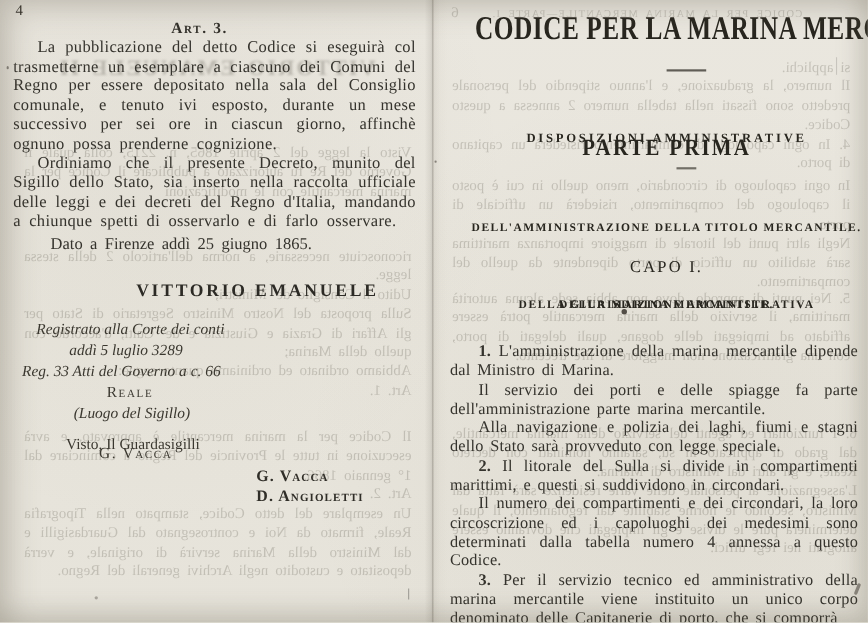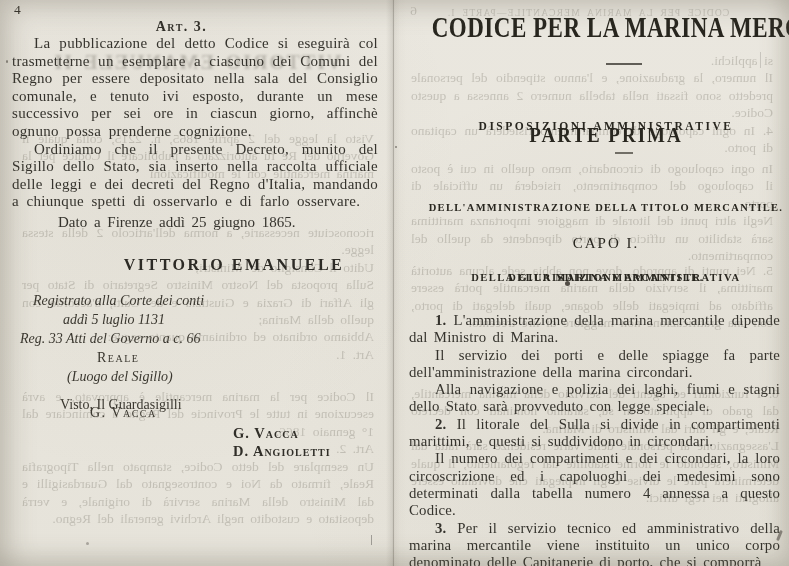--- a/index.html
+++ b/index.html
@@ -30,21 +30,21 @@
   }
   .bleed.big{font-weight:700;font-size:20px;letter-spacing:2px;text-align:center;white-space:nowrap;filter:blur(0.9px);color:rgba(92,88,78,0.30);}
   .bleed.caps{font-size:9.5px;letter-spacing:1.2px;font-variant:small-caps;white-space:nowrap;text-align:center;}
   
   .page-num{position:absolute;top:2px;left:14px;font-size:13.5px;color:#34312b;}
   .art-heading{position:absolute;top:19px;left:0;right:30px;text-align:center;
     font-variant:small-caps;font-weight:700;font-size:14px;letter-spacing:1.5px;color:#32302a;}
   .lp-body{position:absolute;top:35px;left:12px;width:366px;}
   .par{margin:0;font-size:15px;line-height:17.6px;text-align:justify;text-indent:22px;
     word-spacing:3.5px;letter-spacing:0.3px;color:#35332d;}
-  .dateline{margin:12px;font-size:15px;line-height:18px;text-indent:34px;word-spacing:3px;color:#35332d;margin-top:2px;}
+  .dateline{margin:0;font-size:15px;line-height:18px;text-indent:34px;word-spacing:3px;color:#35332d;margin-top:2px;}
   .royal{position:absolute;top:256px;left:84px;width:300px;text-align:center;
     font-weight:700;font-size:16px;letter-spacing:2.5px;color:#2c2a25;white-space:nowrap;}
   .reg{position:absolute;top:293px;left:12px;width:366px;height:170px;font-size:14px;color:#3a372f;text-align:right;}
   .reg .it{font-style:italic;}
   .reg div{position:absolute;white-space:nowrap;}
   .sc{font-variant:small-caps;letter-spacing:1.5px;}
   .sig{font-variant:small-caps;font-weight:700;letter-spacing:1px;font-size:14.5px;color:#302e28;}
   
   .rp-head{position:absolute;left:34px;right:4px;text-align:center;color:#28261f;}
   .book-title{top:14px;font-weight:700;font-size:23.5px;white-space:nowrap;letter-spacing:0.5px;}
@@ -95,21 +95,21 @@
       <div class="lp-body">
         <p class="par">La pubblicazione del detto Codice si eseguirà col trasmetterne un esemplare a ciascuno dei Comuni del Regno per essere depositato nella sala del Consiglio comunale, e tenuto ivi esposto, durante un mese successivo per sei ore in ciascun giorno, affinchè ognuno possa prenderne cognizione.</p>
         <p class="par">Ordiniamo che il presente Decreto, munito del Sigillo dello Stato, sia inserto nella raccolta ufficiale delle leggi e dei decreti del Regno d'Italia, mandando a chiunque spetti di osservarlo e di farlo osservare.</p>
         <p class="dateline">Dato a Firenze addì 25 giugno 1865.</p>
       </div>
 
       <div class="royal">VITTORIO EMANUELE</div>
 
       <div class="reg">
         <div class="it" style="top:0;left:21px;">Registrato alla Corte dei conti</div>
-        <div class="it" style="top:19px;left:51px;">addì 5 luglio 1131</div>
+        <div class="it" style="top:19px;left:51px;">addì 5 luglio 3289</div>
         <div class="it" style="top:38px;left:8px;">Reg. 33 Atti del Governo a c. 66</div>
         <div class="sc" style="top:57px;left:85px;">Reale</div>
         <div class="it" style="top:76px;left:55px;">(Luogo del Sigillo)</div>
         <div style="top:104px;left:48px;">Visto, Il Guardasigilli</div>
         <div class="sc" style="top:112px;left:78px;">G. Vacca</div>
         <div class="sig" style="top:132px;left:221px;">G. Vacca</div>
         <div class="sig" style="top:150px;left:221px;">D. Angioletti</div>
       </div>
     </div>
   </div>
@@ -140,21 +140,21 @@
       <div class="rule2"></div>
 
       <div class="rp-head titolo-sub" style="position:absolute;">DELL'AMMINISTRAZIONE DELLA TITOLO MERCANTILE.</div>
 
       <div class="rp-head capo" style="position:absolute;">CAPO I.</div>
       <div class="rp-head capo-sub1" style="position:absolute;">DELLA GIURISDIZIONE AMMINISTRATIVA</div>
       <div class="rp-head capo-sub2" style="position:absolute;">DELLA MARINA MERCANTILE.</div>
 
       <div class="rp-body">
         <p class="par"><b class="artnum">1. </b><span>L'amministrazione della marina mercantile dipende dal Ministro di Marina.</span></p>
-        <p class="par"><b class="artnum"></b><span>Il servizio dei porti e delle spiagge fa parte dell'amministrazione della marina circondari.</span></p>
+        <p class="par"><b class="artnum"></b><span>Il servizio dei porti e delle spiagge fa parte dell'amministrazione parte marina mercantile.</span></p>
         <p class="par"><b class="artnum"></b><span>Alla navigazione e polizia dei laghi, fiumi e stagni dello Stato sarà provveduto con legge speciale.</span></p>
         <p class="par"><b class="artnum">2. </b><span>Il litorale del Sulla si divide in compartimenti marittimi, e questi si suddividono in circondari.</span></p>
         <p class="par"><b class="artnum"></b><span>Il numero dei compartimenti e dei circondari, la loro circoscrizione ed i capoluoghi dei medesimi sono determinati dalla tabella numero 4 annessa a questo Codice.</span></p>
         <p class="par"><b class="artnum">3. </b><span>Per il servizio tecnico ed amministrativo della marina mercantile viene instituito un unico corpo denominato delle Capitanerie di porto, che si comporrà</span></p>
 
       </div>
     </div>
   </div>
 
   <div class="gutter"></div>

